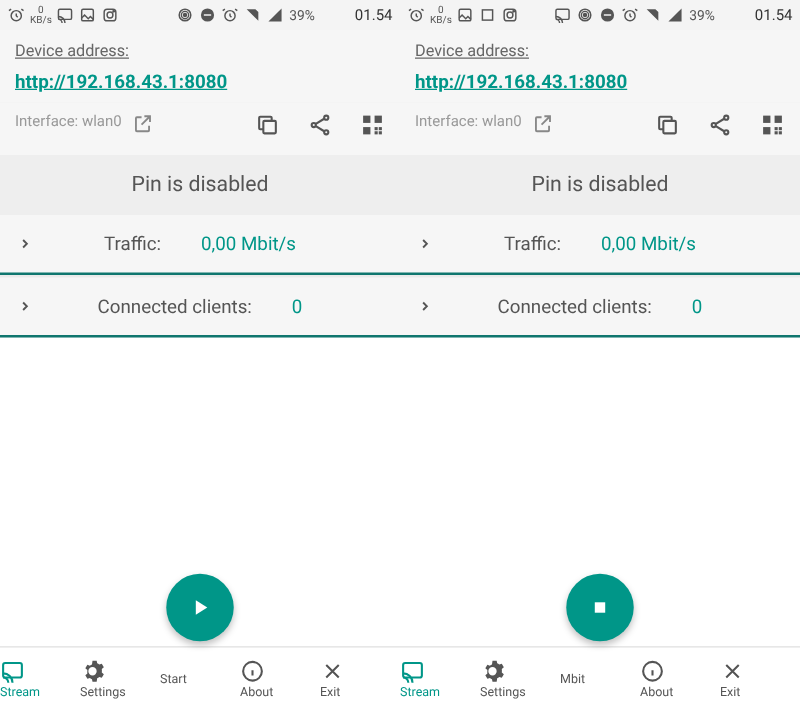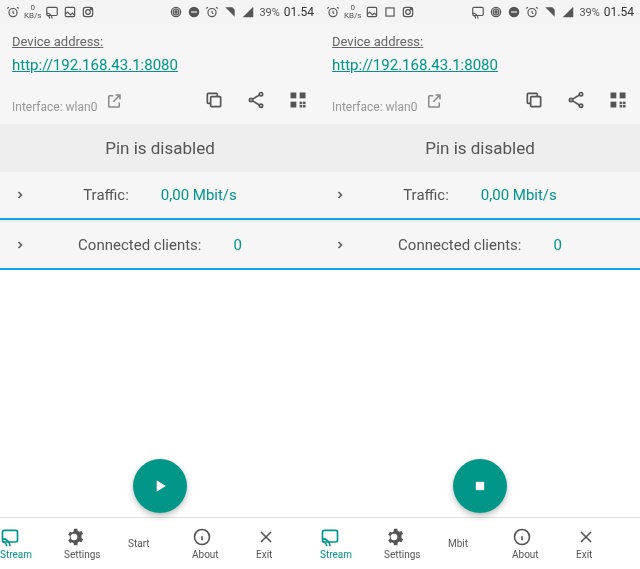--- a/index.html
+++ b/index.html
@@ -13,36 +13,36 @@
   }
   .phone { width: 320px; height: 569px; display: flex; flex-direction: column; position: relative; }
   .statusbar {
     height: 24px; background: #f4f4f4;
     display: flex; align-items: center; justify-content: space-between;
     padding: 0 6px; font-size: 11px; color: #555;
   }
   .status-left, .status-right { display: flex; align-items: center; gap: 4px; }
   .status-left svg, .status-right svg { width: 14px; height: 14px; }
   .kbs { font-size: 8px; color: #555; line-height: 1; display: flex; flex-direction: column; align-items: center; }
-  .statustime { font-size: 12px; color: #333; }
+  .statustime { font-size: 12px; color: #333; margin-left: 28px; }
 
   .content { flex: 1; background: #eeeeee; display: flex; flex-direction: column; }
   .addr-block { background: #f6f6f6; padding: 10px 12px 8px; }
   .addr-label { font-size: 13px; color: #666; margin-bottom: 6px; text-decoration: underline; }
-  .addr-url { color: #009688; font-weight: 400; font-size: 15px; text-decoration: underline; }
-  .iface-row { display: flex; align-items: flex-end; padding: 8px 12px 10px; background: #f6f6f6; }
+  .addr-url { color: #009688; font-weight: 700; font-size: 15px; text-decoration: underline; }
+  .iface-row { display: flex; align-items: flex-start; padding: 8px 12px 10px; background: #f6f6f6; }
   .iface-text { font-size: 12px; color: #999; margin-right: 6px; }
   .iface-actions { display: flex; align-items: center; gap: 22px; margin-left: auto; }
   .iface-actions svg { width: 20px; height: 20px; }
   .iface-open svg { width: 18px; height: 18px; margin-left: 2px; }
   .pin-row { background: #eeeeee; text-align: center; padding: 14px 0; font-size: 17px; color: #555; }
   .exp-row {
     display: flex; align-items: center; justify-content: center;
     background: #f6f6f6; padding: 14px 12px; font-size: 15px; color: #555;
-    border-bottom: 2px solid #0ea5e9; position: relative;
+    border-bottom: 2px solid #0f766e; position: relative;
   }
   .exp-row .chev { position: absolute; left: 14px; color: #666; width: 12px; height: 12px; }
   .teal { color: #009688; padding-left: 32px; }
   .gap { height: 2px; background: #eaeaea; }
 
   .blank { flex: 1; background: #fff; }
 
   .fab {
     position: absolute; left: 50%; transform: translateX(-50%);
     bottom: 56px; width: 54px; height: 54px; border-radius: 50%;

